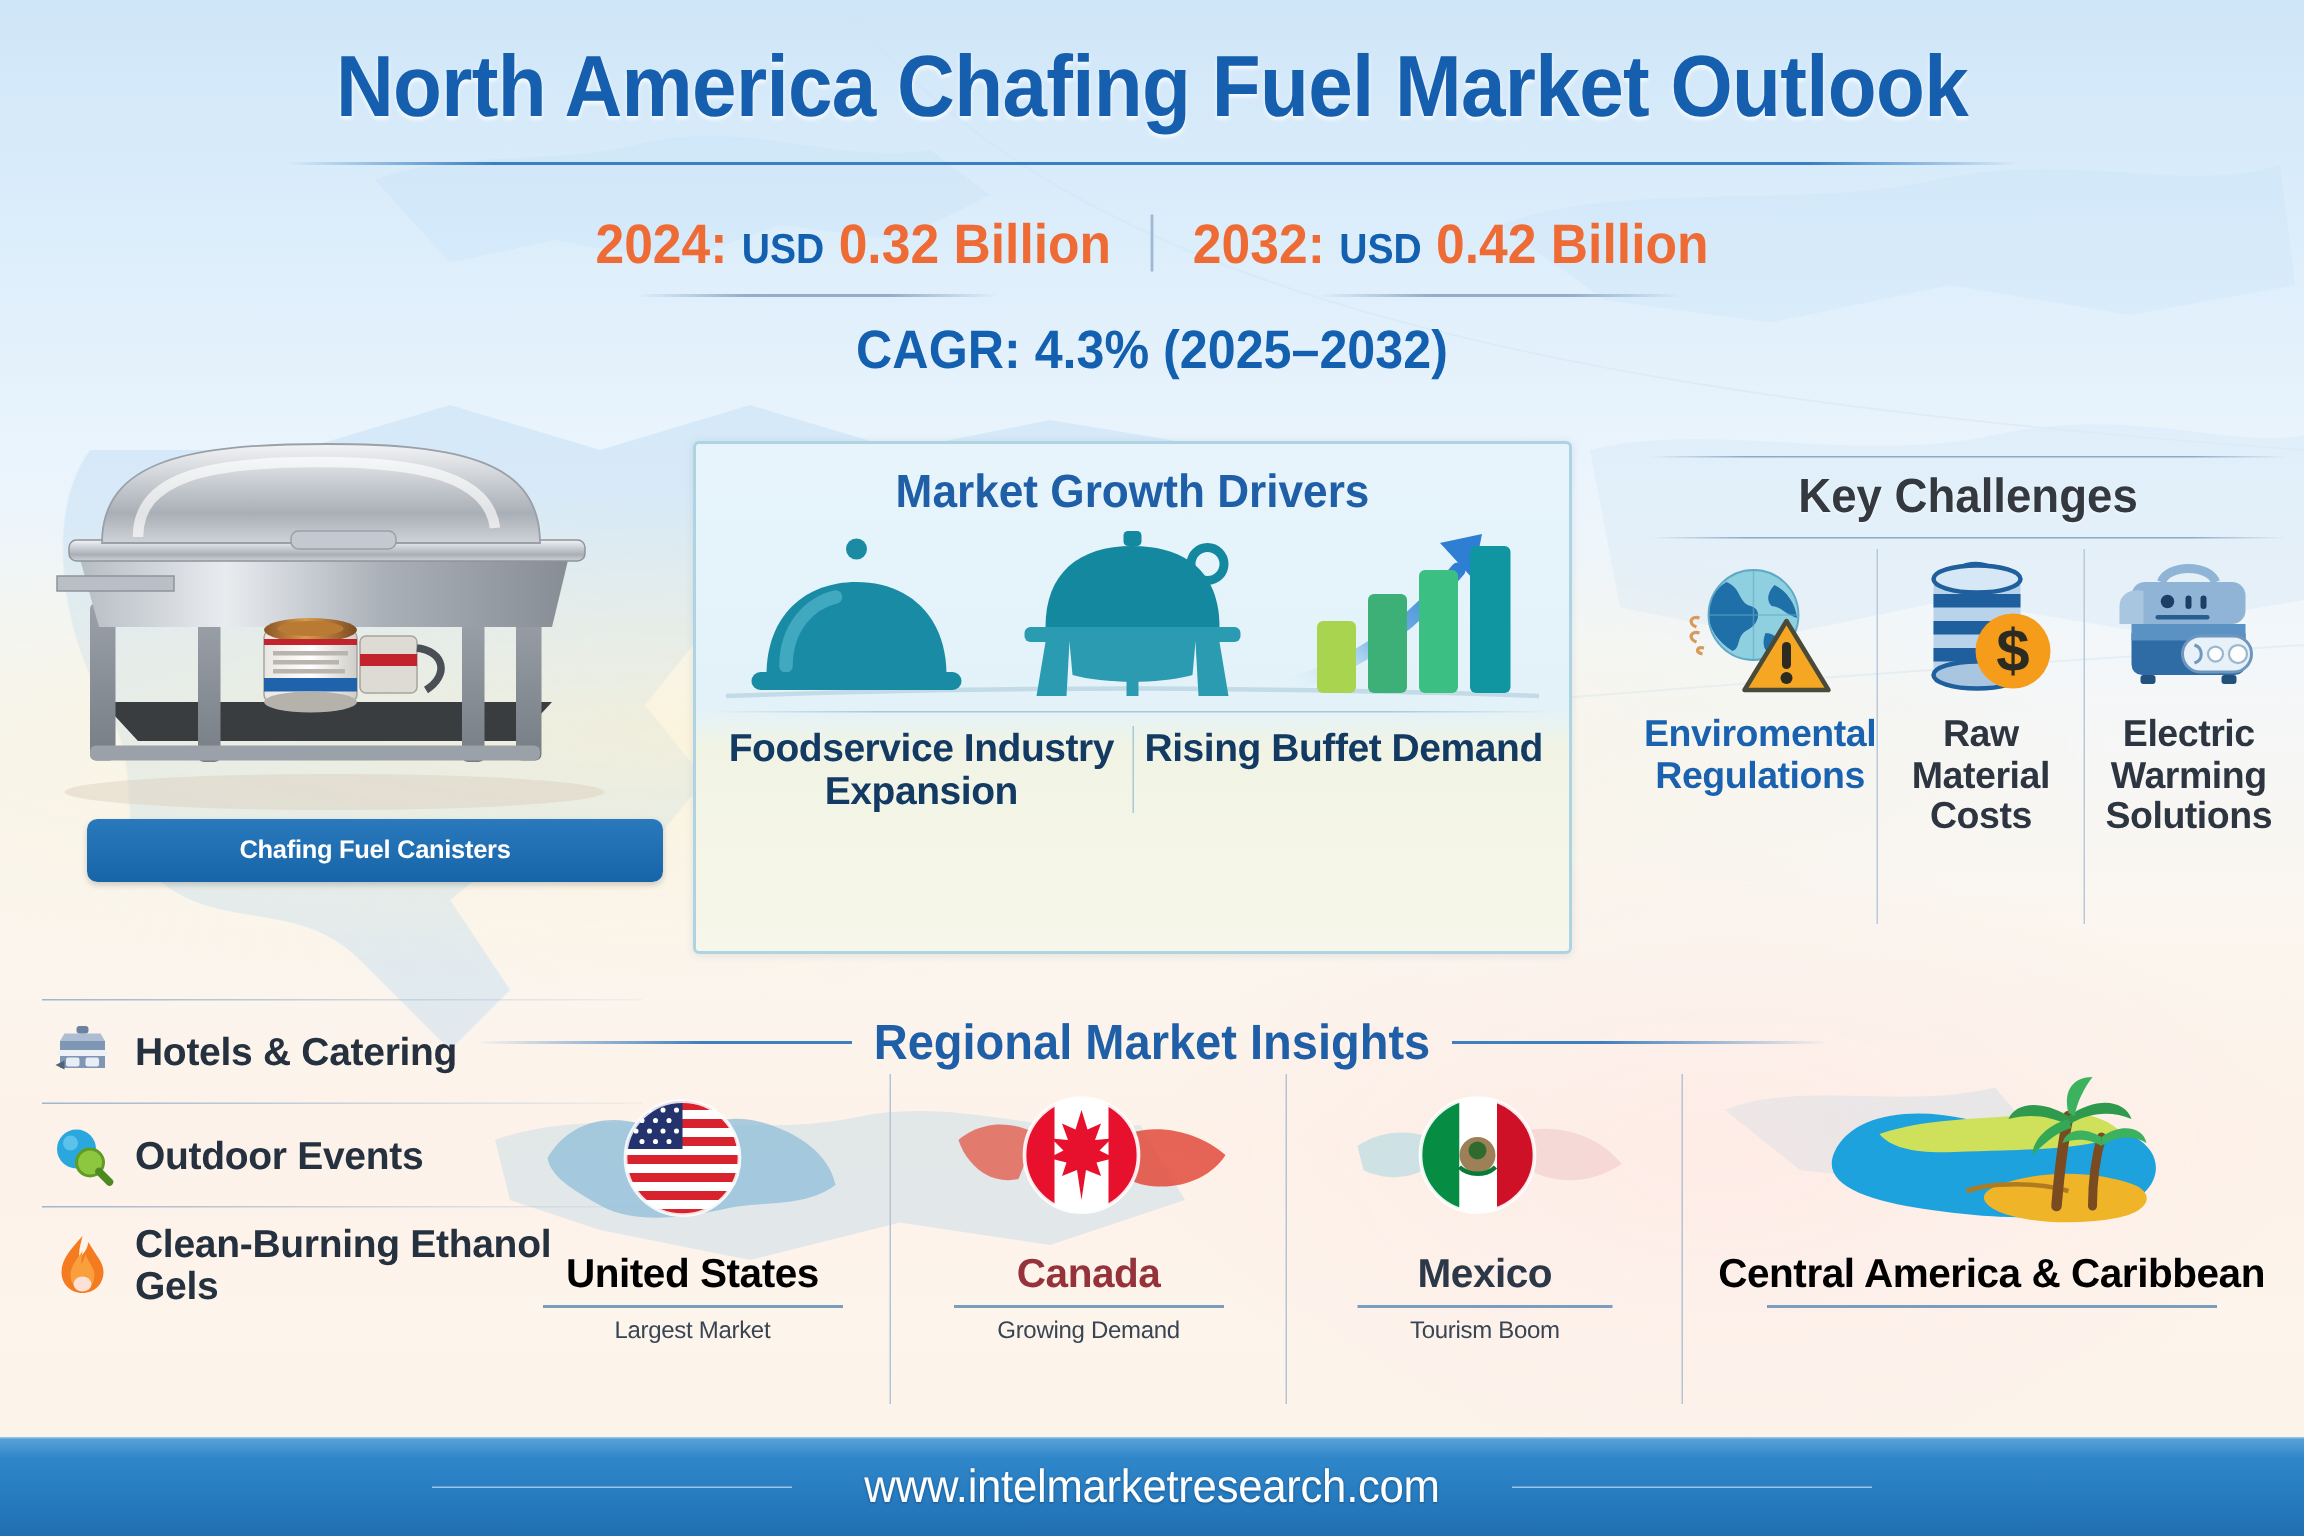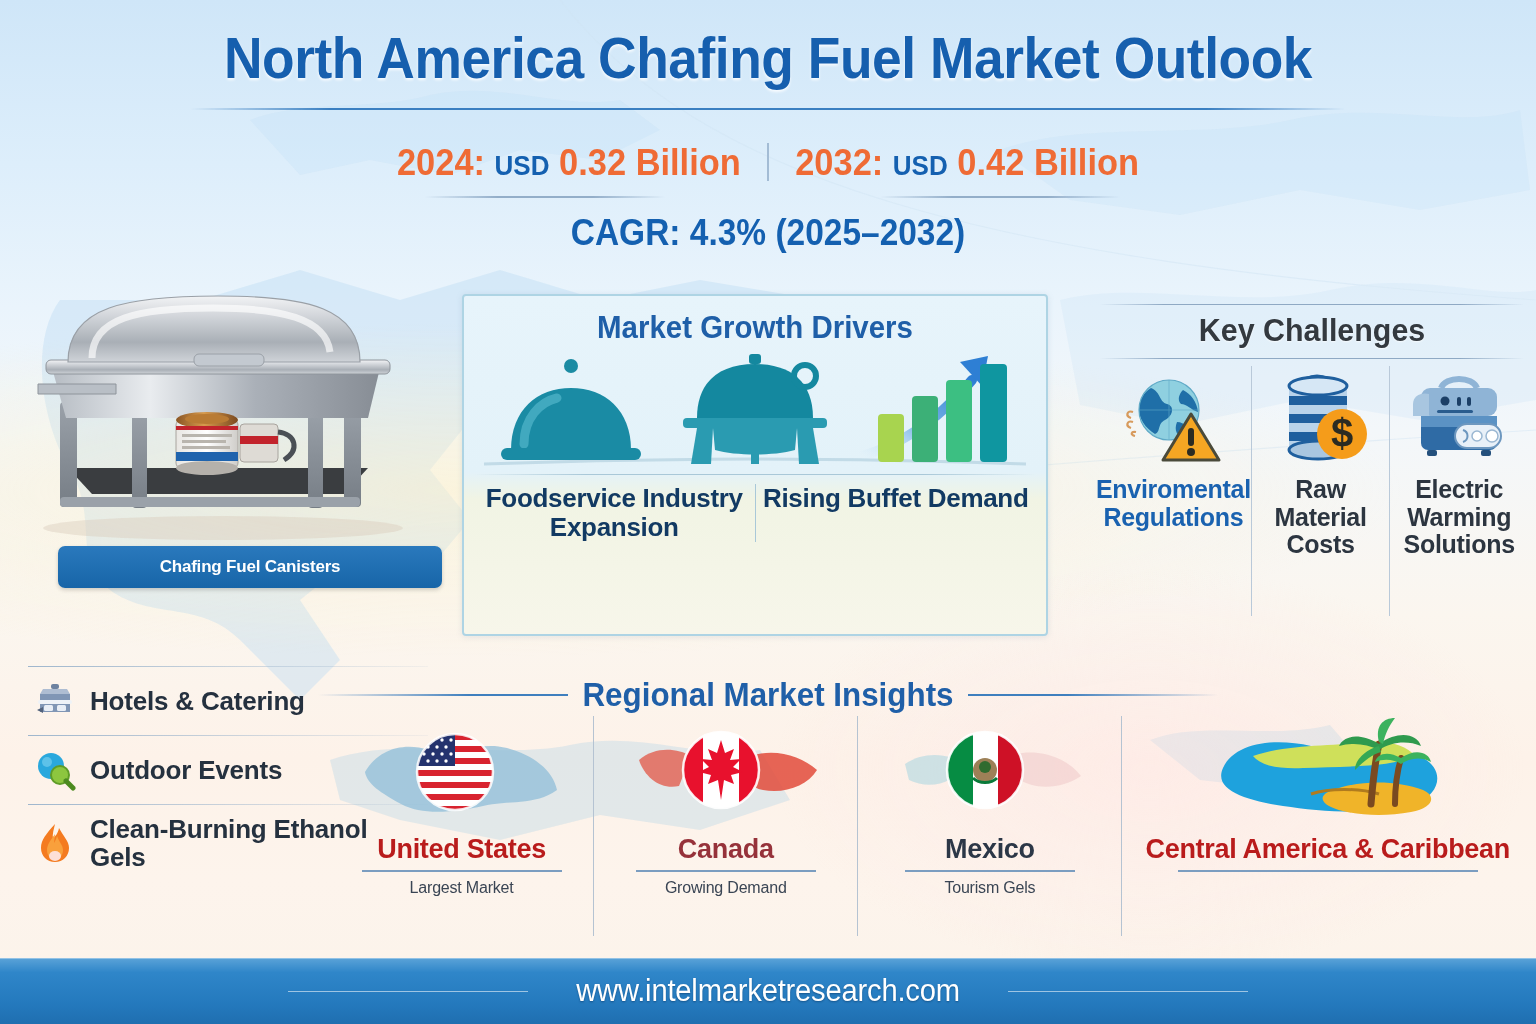--- a/index.html
+++ b/index.html
@@ -125,21 +125,21 @@
   .reg-rule-l{position:absolute;left:318px;top:694px;width:250px;height:2px;
     background:linear-gradient(90deg,rgba(60,120,180,0) 0%,#3f7fbe 60%,#3f7fbe 100%);}
   .reg-rule-r{position:absolute;left:968px;top:694px;width:250px;height:2px;
     background:linear-gradient(90deg,#3f7fbe 0%,#3f7fbe 40%,rgba(60,120,180,0) 100%);}
   .regions{position:absolute;left:330px;top:716px;width:1180px;height:220px;display:flex;}
   .region{flex:1;display:flex;flex-direction:column;align-items:center;}
   .region + .region{border-left:1px solid #b5c3d2;}
   .region.wide{flex:1.38;padding-left:23px;}
   .reg-art{height:118px;display:flex;align-items:center;justify-content:center;}
   .reg-name{font-size:27px;font-weight:bold;letter-spacing:-.3px;white-space:nowrap;}
-  .reg-name.blue{color:#b91c1c;}
+  .reg-name.blue{color:#000000;}
   .reg-name.red{color:#96323a;}
   .reg-name.dark{color:#2c3747;}
   .reg-uline{height:2px;margin:5px 0 7px;background:#7b9dc0;}
   .reg-sub{font-size:16px;color:#3a4554;font-weight:normal;white-space:nowrap;letter-spacing:-.2px;}
 
   
   .footer{
     position:absolute;left:0;top:958px;width:1536px;height:66px;
     background:linear-gradient(180deg,#5ba3d8 0%,#2f86c9 22%,#2479bd 70%,#1f6fb0 100%);
     box-shadow:inset 0 1px 0 rgba(255,255,255,.35);
@@ -503,21 +503,21 @@
             <rect x="113" y="12" width="25" height="76" fill="#ce1126"></rect>
             <circle cx="100" cy="50" r="12" fill="#8c6a3a" opacity=".85"></circle>
             <circle cx="100" cy="47" r="6" fill="#2f6b2f"></circle>
             <path d="M88 58 C94 64 106 64 112 58" fill="none" stroke="#0a7a3a" stroke-width="3"></path>
           </g>
           <circle cx="100" cy="50" r="38" fill="none" stroke="#ffffff" stroke-width="2.5" opacity=".9"></circle>
         </svg>
       </div>
       <div class="reg-name dark">Mexico</div>
       <div class="reg-uline" style="width:170px"></div>
-      <div class="reg-sub">Tourism Gels</div>
+      <div class="reg-sub">Tourism Boom</div>
     </div>
 
     <div class="region wide">
       <div class="reg-art">
         <svg width="290" height="118" viewBox="0 0 290 118">
           <path d="M40 52 C52 26 92 22 128 30 C164 38 208 26 240 42 C262 54 258 78 232 88 C196 100 140 96 100 90 C62 84 30 74 40 52 Z" fill="#1ea2dd"></path>
           <path d="M70 40 C104 28 150 30 184 26 C206 24 224 30 232 40 C206 52 160 50 120 52 C96 53 78 50 70 40 Z" fill="#cfe05a"></path>
           <path d="M150 74 C176 64 214 64 240 74 C254 80 250 92 228 96 C196 102 160 98 146 90 C136 84 138 78 150 74 Z" fill="#f0b429"></path>
           <path d="M128 78 C146 72 176 72 196 78" fill="none" stroke="#b07b1e" stroke-width="3"></path>
           <path d="M188 88 C190 64 192 46 196 28" stroke="#7a4a20" stroke-width="7" fill="none" stroke-linecap="round"></path>

